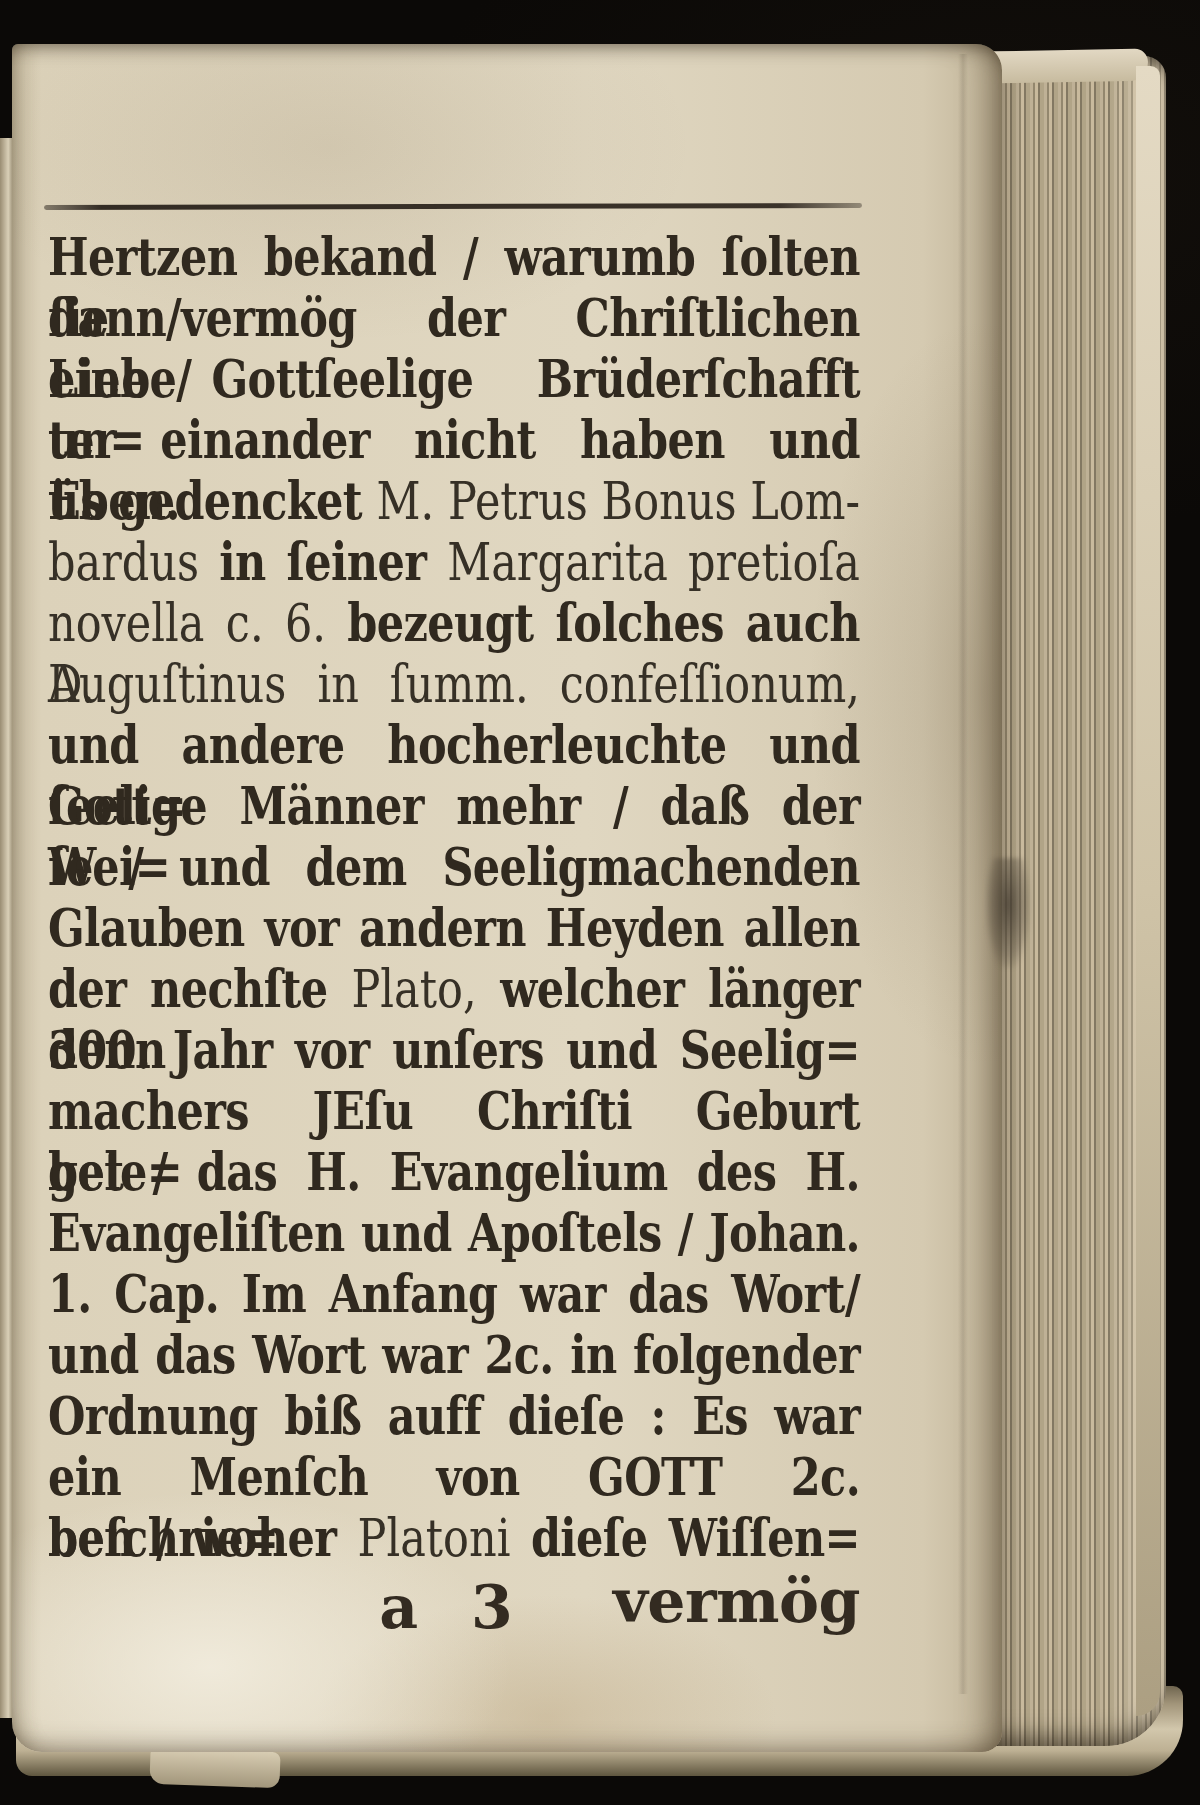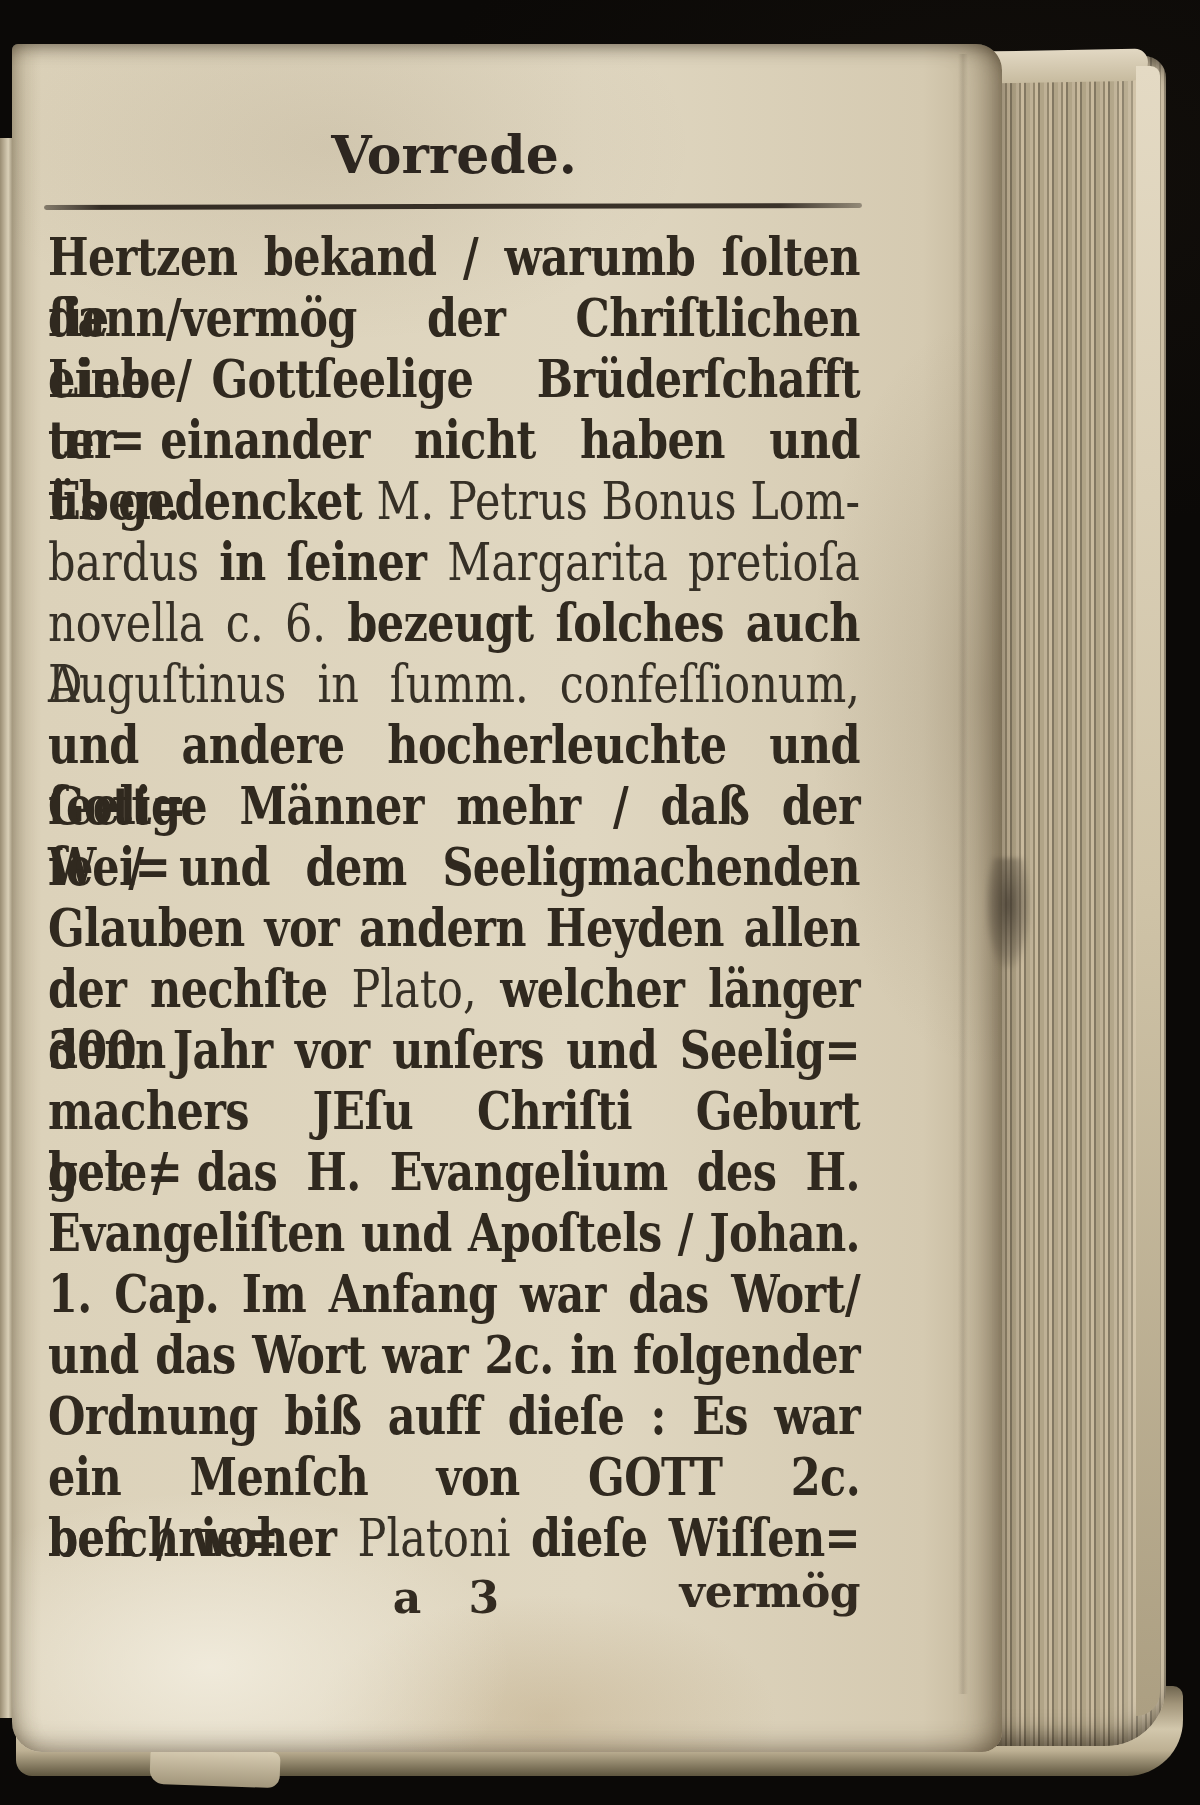--- a/index.html
+++ b/index.html
@@ -89,39 +89,38 @@
     position:absolute; left:36px; top:182px; width:812px;
     transform:scaleY(1.22); transform-origin:top left;
     font-size:43px; font-weight:bold; line-height:50px;
     color:#30291f; letter-spacing:-0.6px;
   }
   .line { height:50px; text-align:justify; text-align-last:justify; overflow:visible; }
   .an { font-weight:normal; letter-spacing:0; color:#363026; }
 
   .footer {
     position:absolute; left:36px; top:1528px; width:812px; height:70px;
-    font-size:44px; font-weight:bold; color:#332b21;
+    font-size:60px; font-weight:bold; color:#332b21;
   }
   .signature { position:absolute; left:0; width:100%; text-align:center; letter-spacing:16px; }
   .catchword { position:absolute; right:0; top:-6px; letter-spacing:-0.5px; }
 </style>
 </head>
 <body>
 
 <div id="canvas">
 
   <div class="left-sliver"></div>
   <div class="bottom-edge"></div>
   <div class="binding-tab"></div>
   <div class="fore-edge"></div>
   <div class="fore-edge-topflap"></div>
   <div class="fore-edge-outer-leaf"></div>
 
   <div class="page">
-    <div class="heading">Vorrede.</div>
     <div class="rule"></div>
 
     <div class="textblock">
       <div class="line"><span class="fr">Hertzen bekand / warumb ſolten ſie</span></div>
       <div class="line"><span class="fr">dann/vermög der Chriſtlichen Liebe/</span></div>
       <div class="line"><span class="fr">eine Gottſeelige Brüderſchafft un=</span></div>
       <div class="line"><span class="fr">ter einander nicht haben und üben.</span></div>
       <div class="line"><span class="fr">Es gedencket </span><span class="an">M. Petrus Bonus Lom-</span></div>
       <div class="line"><span class="an">bardus </span><span class="fr">in ſeiner </span><span class="an">Margarita pretioſa</span></div>
       <div class="line"><span class="an">novella c. 6. </span><span class="fr">bezeugt ſolches auch </span><span class="an">D.</span></div>

